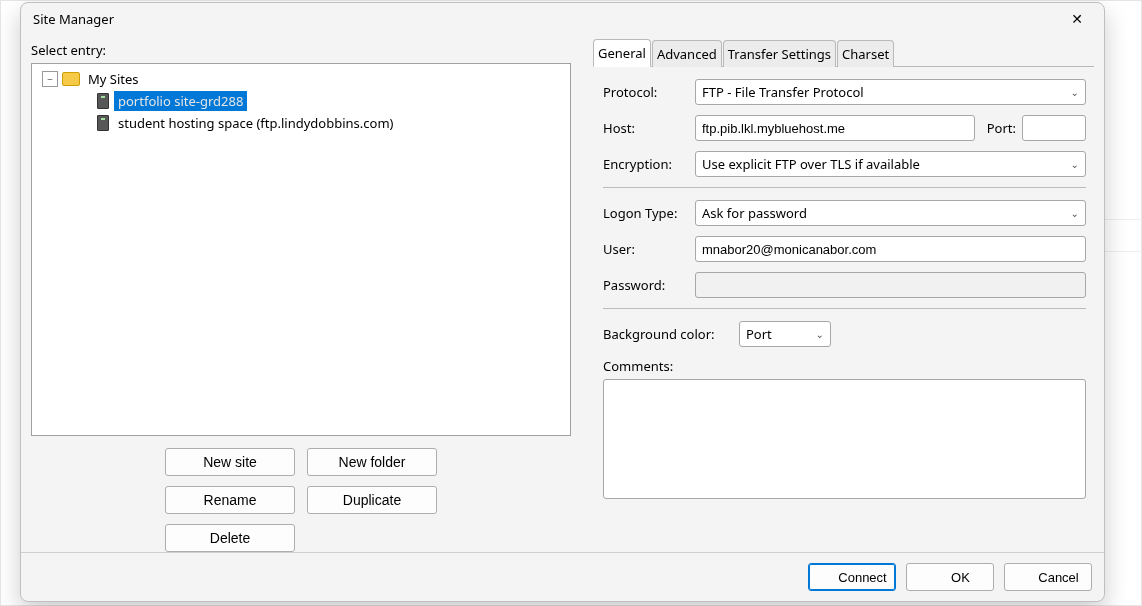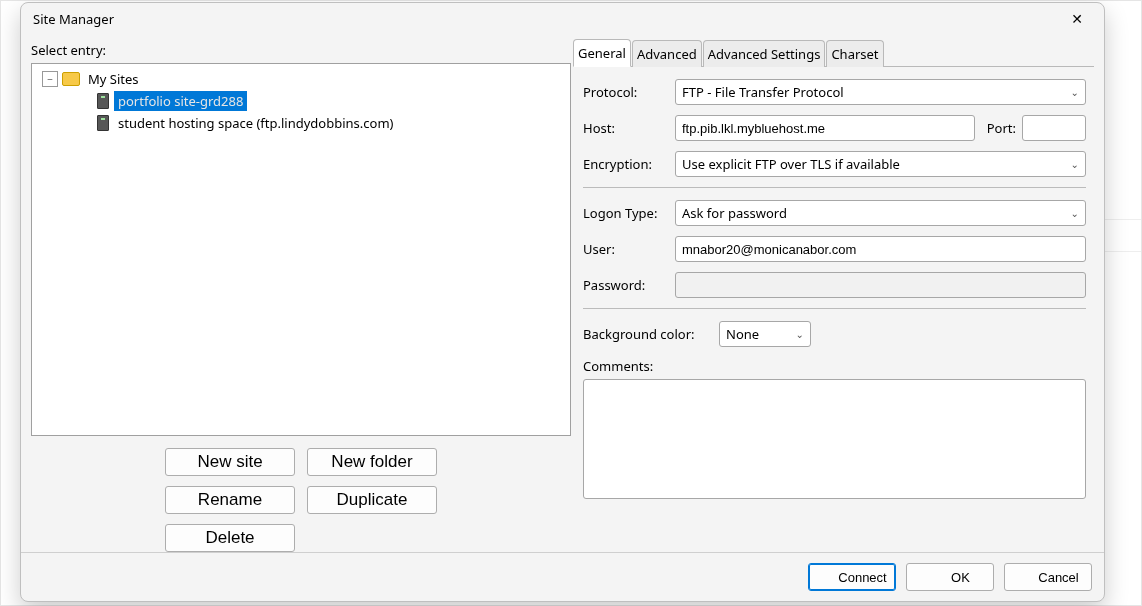--- a/index.html
+++ b/index.html
@@ -43,21 +43,21 @@
   .titlebar .title { font-size:13px; }
   .close-btn {
     width:46px; height:32px; display:flex; align-items:center; justify-content:center;
     border:none; background:transparent; font-size:14px; cursor:pointer;
   }
   .content {
     flex:1; display:flex; flex-direction:column; padding:6px 10px 0 10px;
     gap:4px;
   }
   .upper {
-    flex:1; display:flex; gap:2px; min-height:0;
+    flex:1; display:flex; gap:22px; min-height:0;
   }
   .left-pane {
     flex: 0 0 540px; display:flex; flex-direction:column;
   }
   .select-entry-label { margin-bottom:4px; }
   .tree {
     flex:1; border:1px solid #a0a0a0; background:#fff; overflow:auto;
     font-size:13px; padding-top:4px;
   }
   .tree-row {
@@ -79,21 +79,21 @@
     content:""; position:absolute; left:3px; top:2px; width:4px; height:2px; background:#9fe39f;
   }
   .tree-label { padding:1px 4px; }
   .tree-label.selected { background:#0078d7; color:#e5e5e5; }
   .left-buttons {
     margin-top:12px; display:grid; grid-template-columns: 130px 130px;
     gap:10px 12px; justify-content:center;
   }
   .left-buttons button {
     height:28px; border:1px solid #adadad; background:#fdfdfd;
-    border-radius:3px; font-size:17px; cursor:pointer;
+    border-radius:3px; font-size:14px; cursor:pointer;
   }
 
   .right-pane { flex:1; display:flex; flex-direction:column; min-width:0; }
   .tabs { display:flex; align-items:flex-end; height:26px; border-bottom:1px solid #b9b9b9; }
   .tab {
     padding:4px 4px; border:1px solid #b9b9b9; border-bottom:none;
     background:#ececec; margin-right:1px; border-top-left-radius:4px; border-top-right-radius:4px;
     cursor:pointer; position:relative; top:1px;
   }
   .tab.active { background:#fff; border-bottom:1px solid #fff; }
@@ -187,21 +187,21 @@
           <button>Rename</button>
           <button>Duplicate</button>
           <button>Delete</button>
         </div>
       </div>
 
       <div class="right-pane">
         <div class="tabs">
           <div class="tab active">General</div>
           <div class="tab">Advanced</div>
-          <div class="tab">Advanced Settings</div>
+          <div class="tab">Transfer Settings</div>
           <div class="tab">Charset</div>
         </div>
 
         <div class="panel">
 
           <div class="form-row">
             <span class="form-label">Protocol:</span>
             <div class="sel">
               <span>FTP - File Transfer Protocol</span>
               <span class="chev">⌄</span>
@@ -241,21 +241,21 @@
           <div class="form-row">
             <span class="form-label">Password:</span>
             <input type="password" disabled="" style="flex: 1 1 0%;" value="">
           </div>
 
           <hr class="sep">
 
           <div class="form-row">
             <span style="width:130px">Background color:</span>
             <div class="sel small">
-              <span>None</span>
+              <span>Port</span>
               <span class="chev">⌄</span>
             </div>
           </div>
 
           <div style="margin-bottom:4px">Comments:</div>
           <textarea class="comments" style=""></textarea>
 
         </div>
       </div>
     </div>

